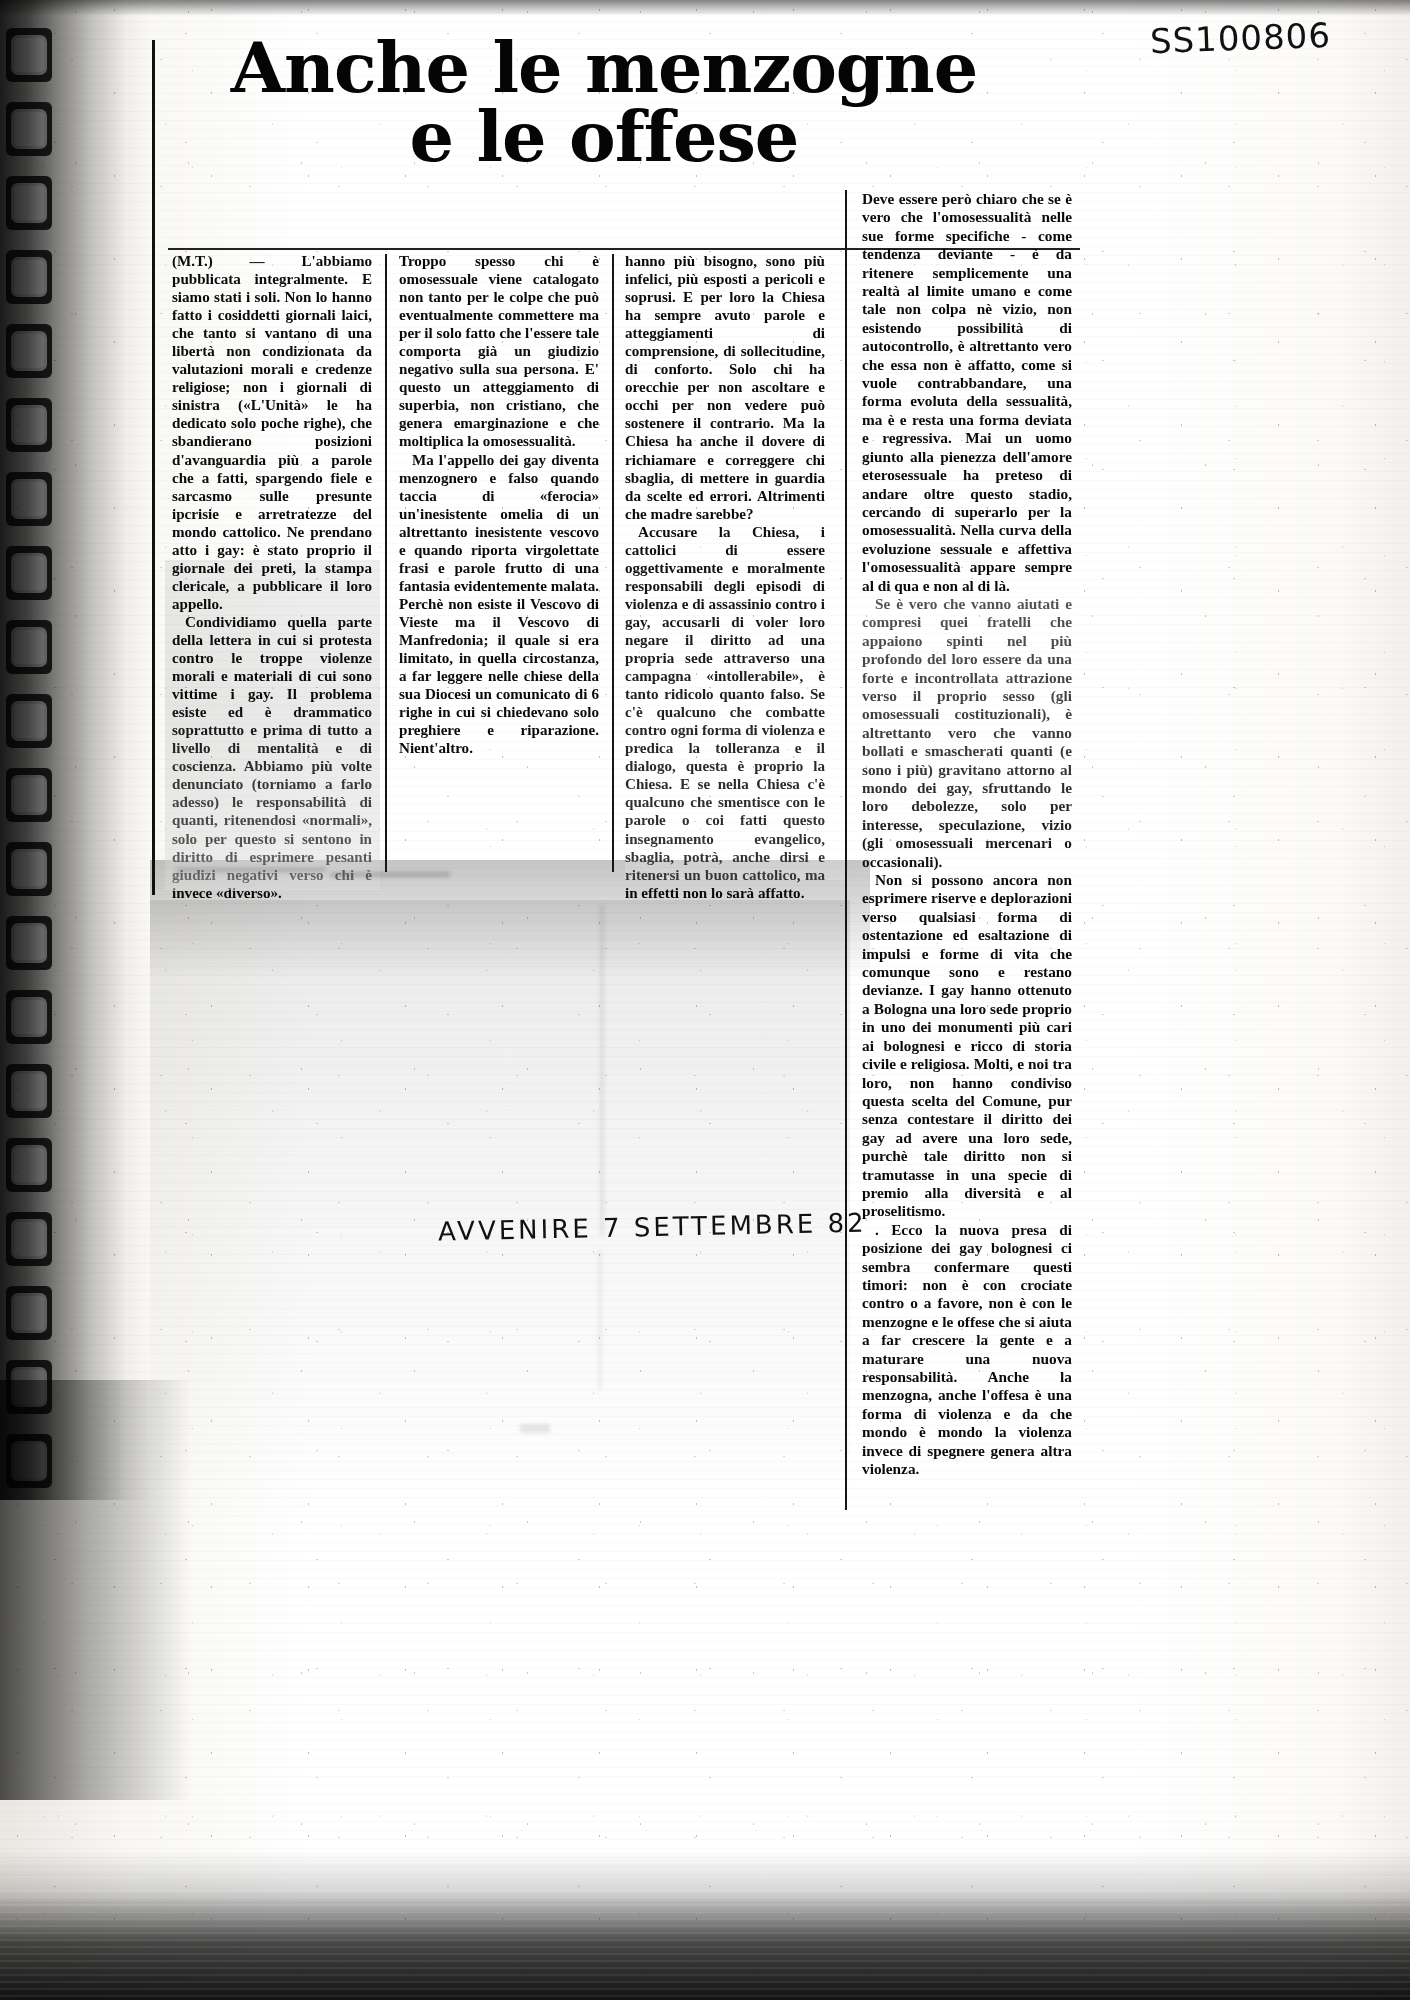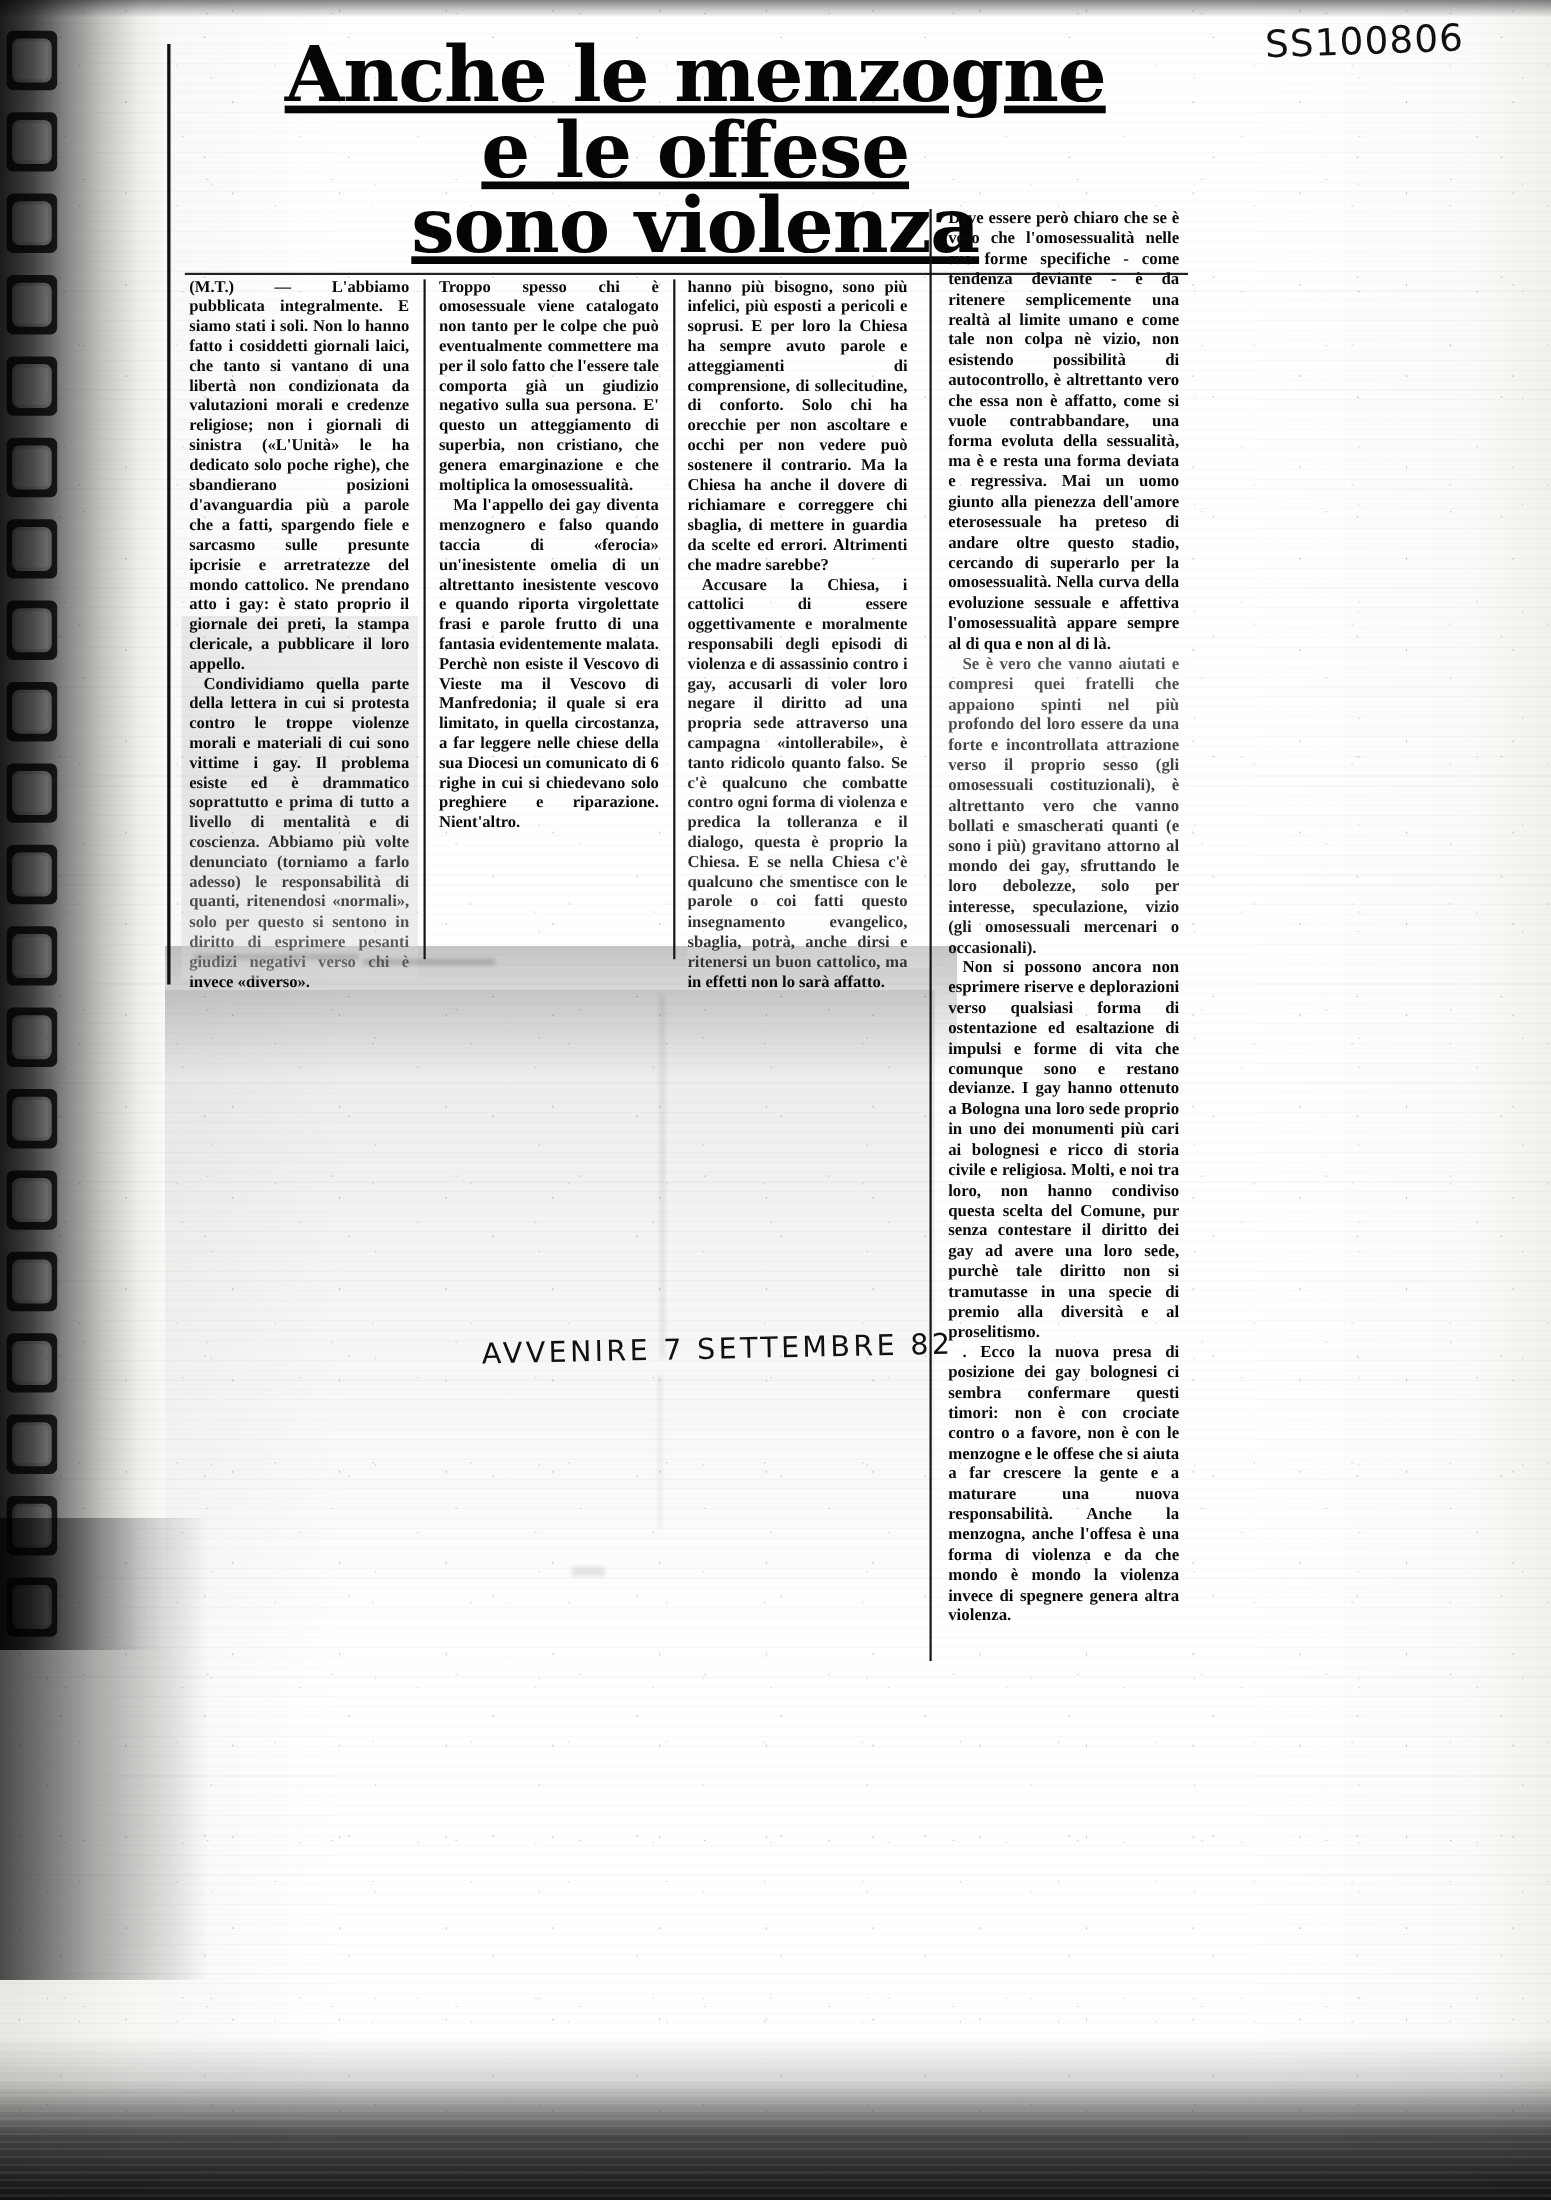--- a/index.html
+++ b/index.html
@@ -90,28 +90,27 @@
     color:#111;
     letter-spacing:2px;
     transform:rotate(-1.6deg);
     white-space:nowrap;
   }
   #ref-number{left:1150px;top:18px;font-size:34px;letter-spacing:1px;transform:rotate(-2deg);}
   #source-note{left:438px;top:1212px;font-size:26px;letter-spacing:3px;transform:rotate(-1.2deg);}
 
   
   #headline{
-    position:absolute;left:172px;top:34px;width:920px;
+    position:absolute;left:144px;top:34px;width:920px;
     text-align:center;
     font-family:"DejaVu Serif", serif;
     font-weight:700;
     color:#050505;
     line-height:.98;
     letter-spacing:-1px;
-    text-decoration:underline;
   }
   #headline .hl{display:block;white-space:nowrap;}
   #headline .hl1{font-size:70px;}
   #headline .hl2{font-size:70px;}
   #headline .hl3{font-size:70px;}
 
   
   #cols{position:absolute;left:172px;top:252px;width:915px;height:640px;}
   .col{
     position:absolute;top:0;width:200px;
@@ -226,21 +225,20 @@
 <div id="left-smear"></div>
 <div id="left-smear2"></div>
 
 <div id="clipping">
 
   <div class="vrule" style="left:152px;top:40px;width:3px;height:855px;"></div>
 
   <div id="headline">
     <span class="hl hl1">Anche le menzogne</span>
     <span class="hl hl2">e le offese</span>
-    <span class="hl hl3">sono violenza</span>
   </div>
 
   <div class="vrule" style="left:168px;top:248px;width:912px;height:2px;background:#222;"></div>
 
   <div id="cols">
 
     <div class="col" id="col1">
       <p>(M.T.) — L'abbiamo pubblicata integralmente. E siamo stati i soli. Non lo hanno fatto i cosiddetti giornali laici, che tanto si vantano di una libertà non condizionata da valutazioni morali e credenze religiose; non i giornali di sinistra («L'Unità» le ha dedicato solo poche righe), che sbandierano posizioni d'avanguardia più a parole che a fatti, spargendo fiele e sarcasmo sulle presunte ipcrisie e arretratezze del mondo cattolico. Ne prendano atto i gay: è stato proprio il giornale dei preti, la stampa clericale, a pubblicare il loro appello.</p>
       <p>Condividiamo quella parte della lettera in cui si protesta contro le troppe violenze morali e materiali di cui sono vittime i gay. Il problema esiste ed è drammatico soprattutto e prima di tutto a livello di mentalità e di coscienza. Abbiamo più volte denunciato (torniamo a farlo adesso) le responsabilità di quanti, ritenendosi «normali», solo per questo si sentono in diritto di esprimere pesanti giudizi negativi verso chi è invece «diverso».</p>
     </div>

